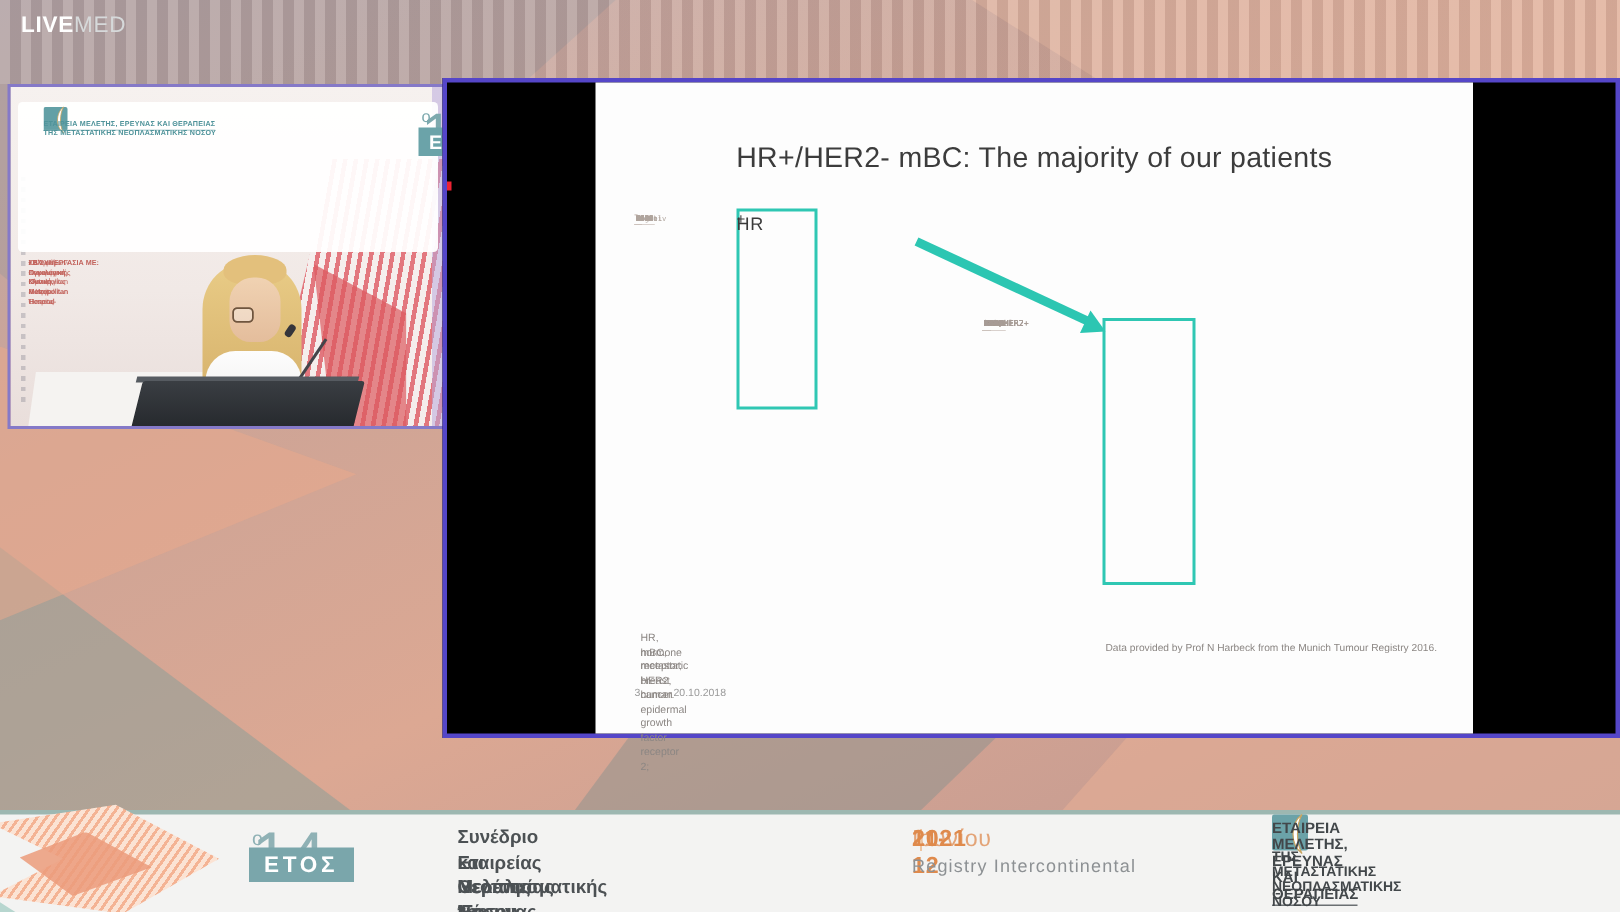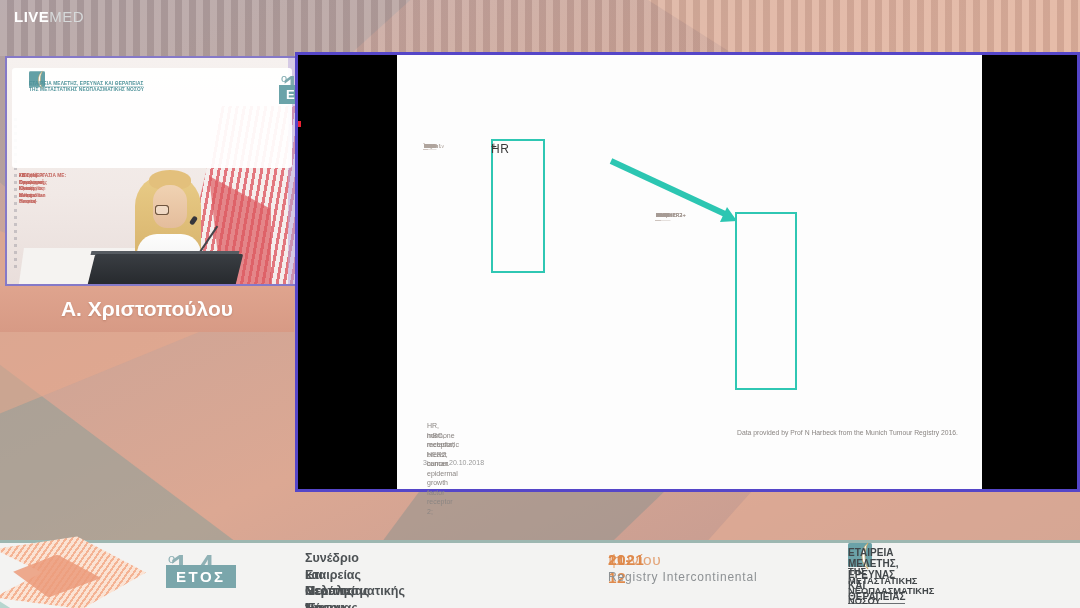--- a/index.html
+++ b/index.html
@@ -191,27 +191,25 @@
         <div class="lens"></div>
         <div class="lens"></div>
       </div>
     <div class="blouse"></div>
     <div class="mic-tip"></div>
     <div class="mic"></div>
     <div class="laptop-edge"></div>
     <div class="laptop"></div>
   </div>
 
-  <div class="name-bar">
-    <span>Α. Χριστοπούλου</span>
-  </div>
 
   <div class="slide-frame">
     <div class="rec-dot"></div>
     <div class="slide">
+      <div class="sl-title">HR+/HER2- mBC: The majority of our patients</div>
 
       <div class="small-tbl tbl-wrap">
         <table class="ttable">
           <colgroup>
               <col style="width:48px">
               <col style="width:52px">
               <col style="width:40px">
               <col style="width:52px">
               <col style="width:40px">
               <col style="width:56px">

